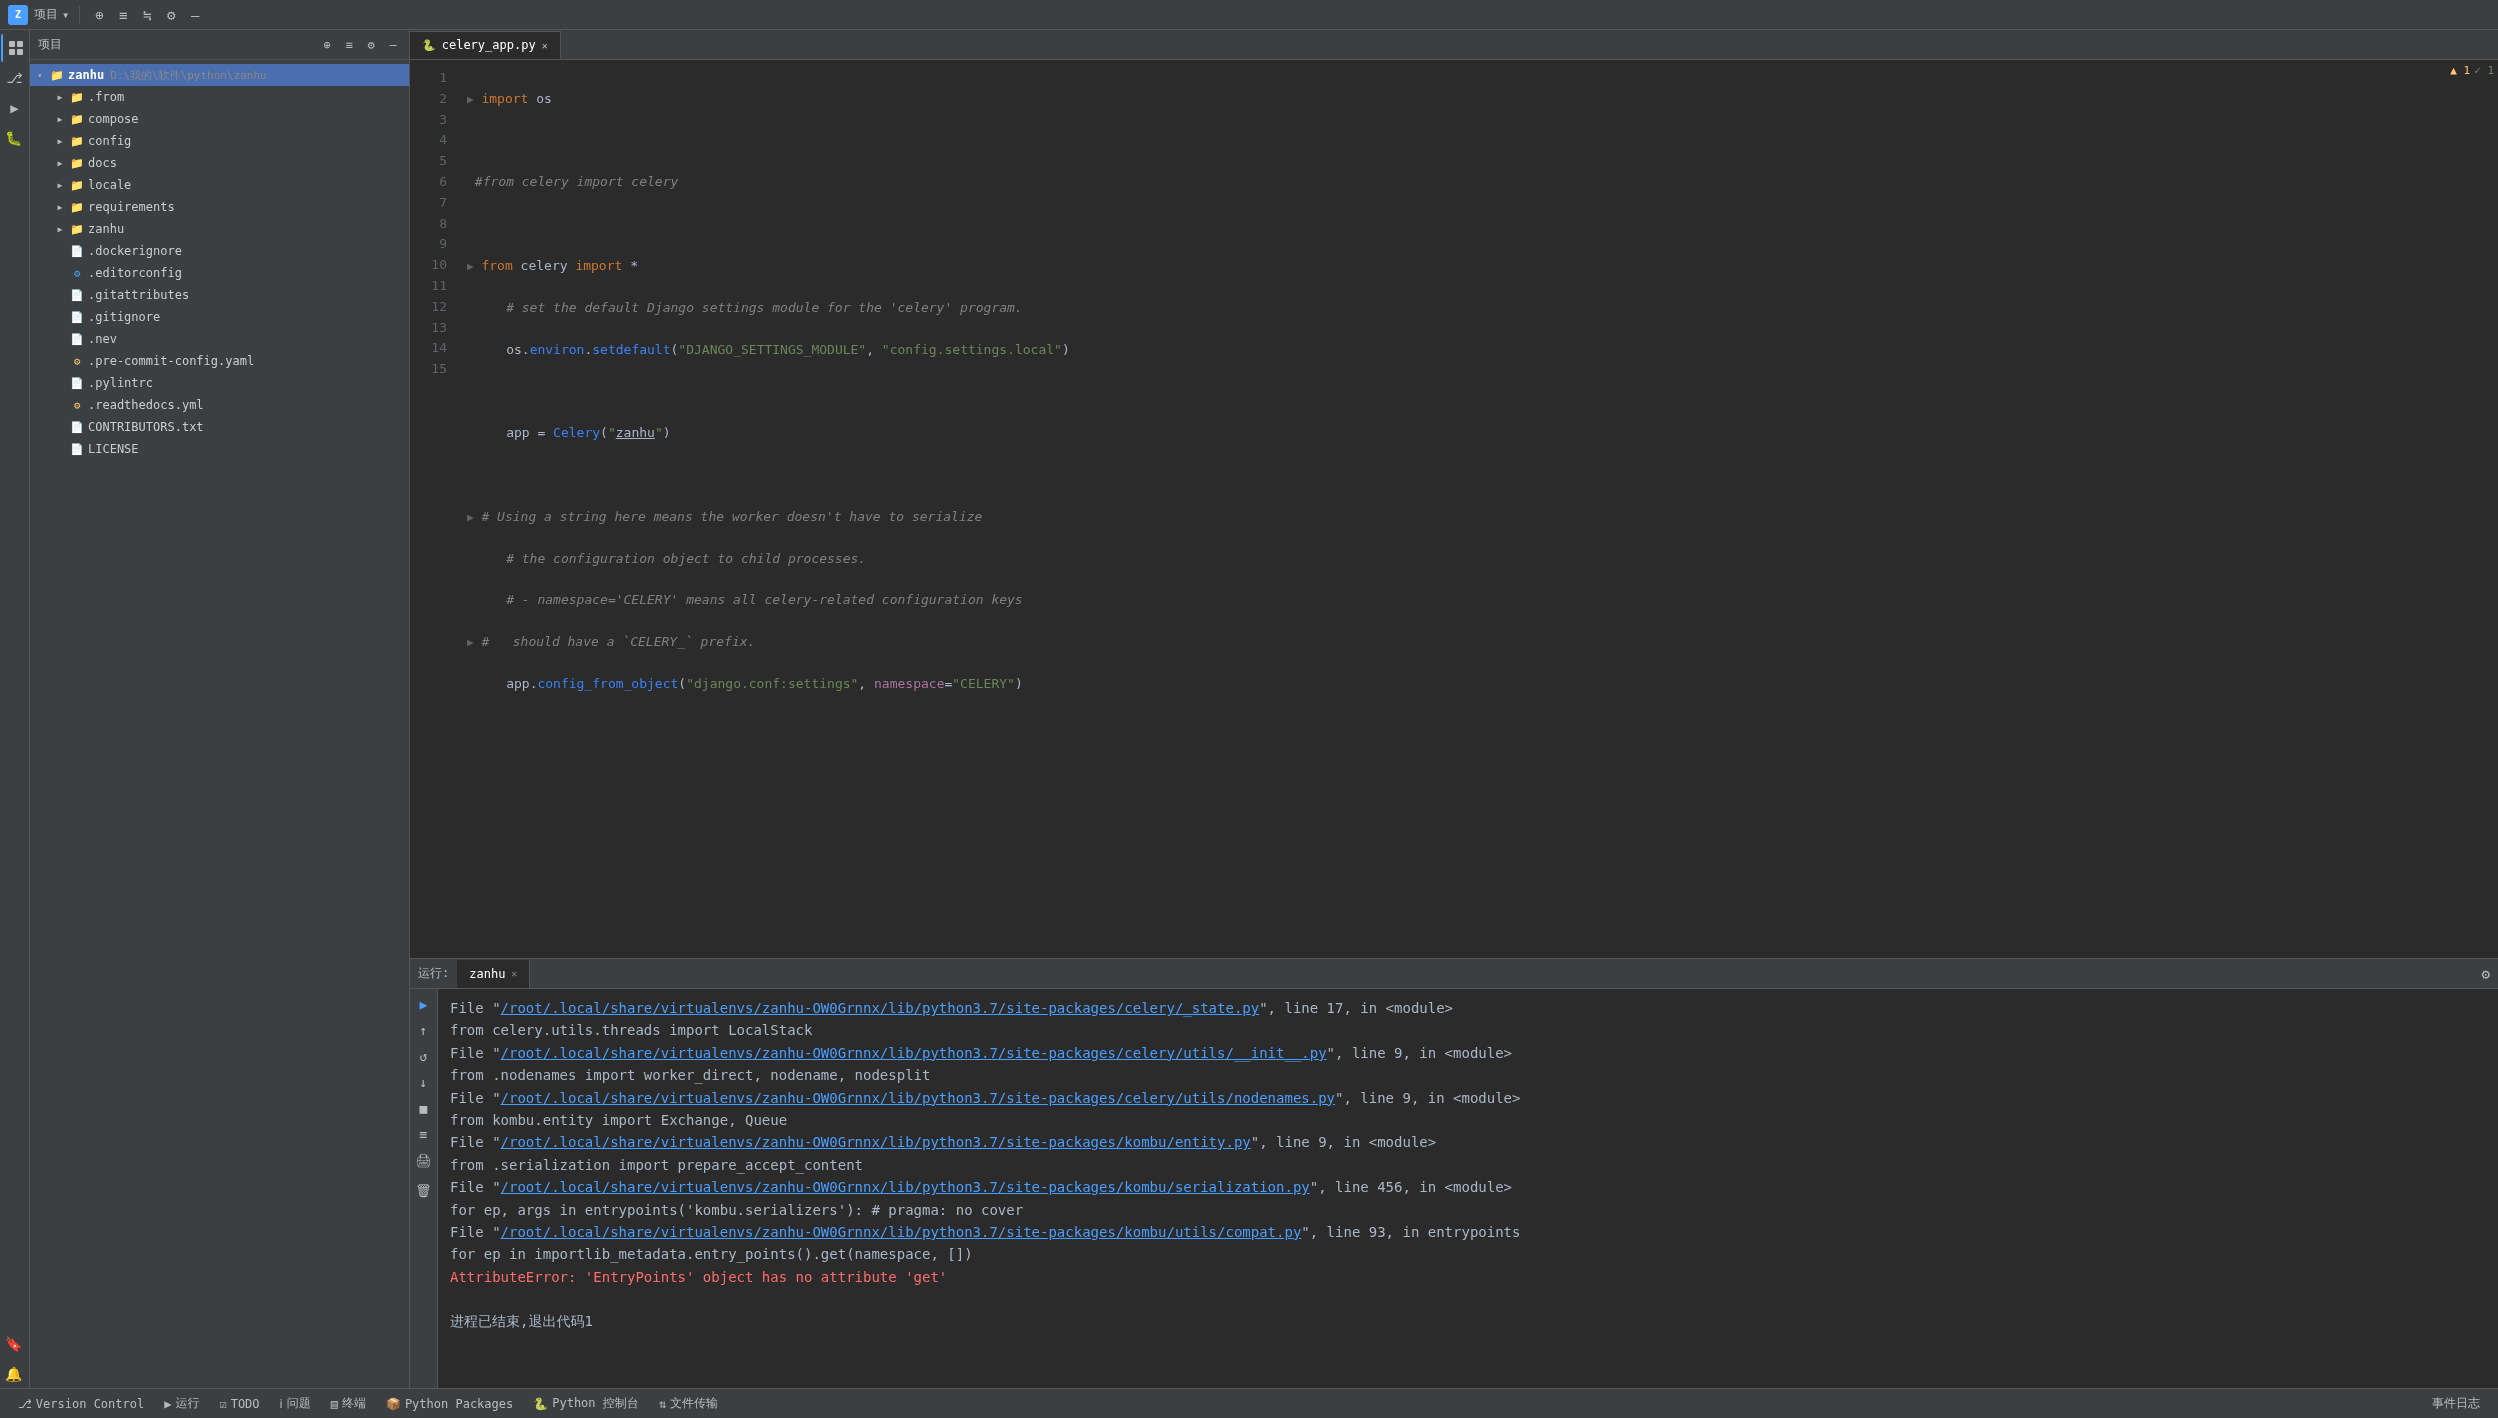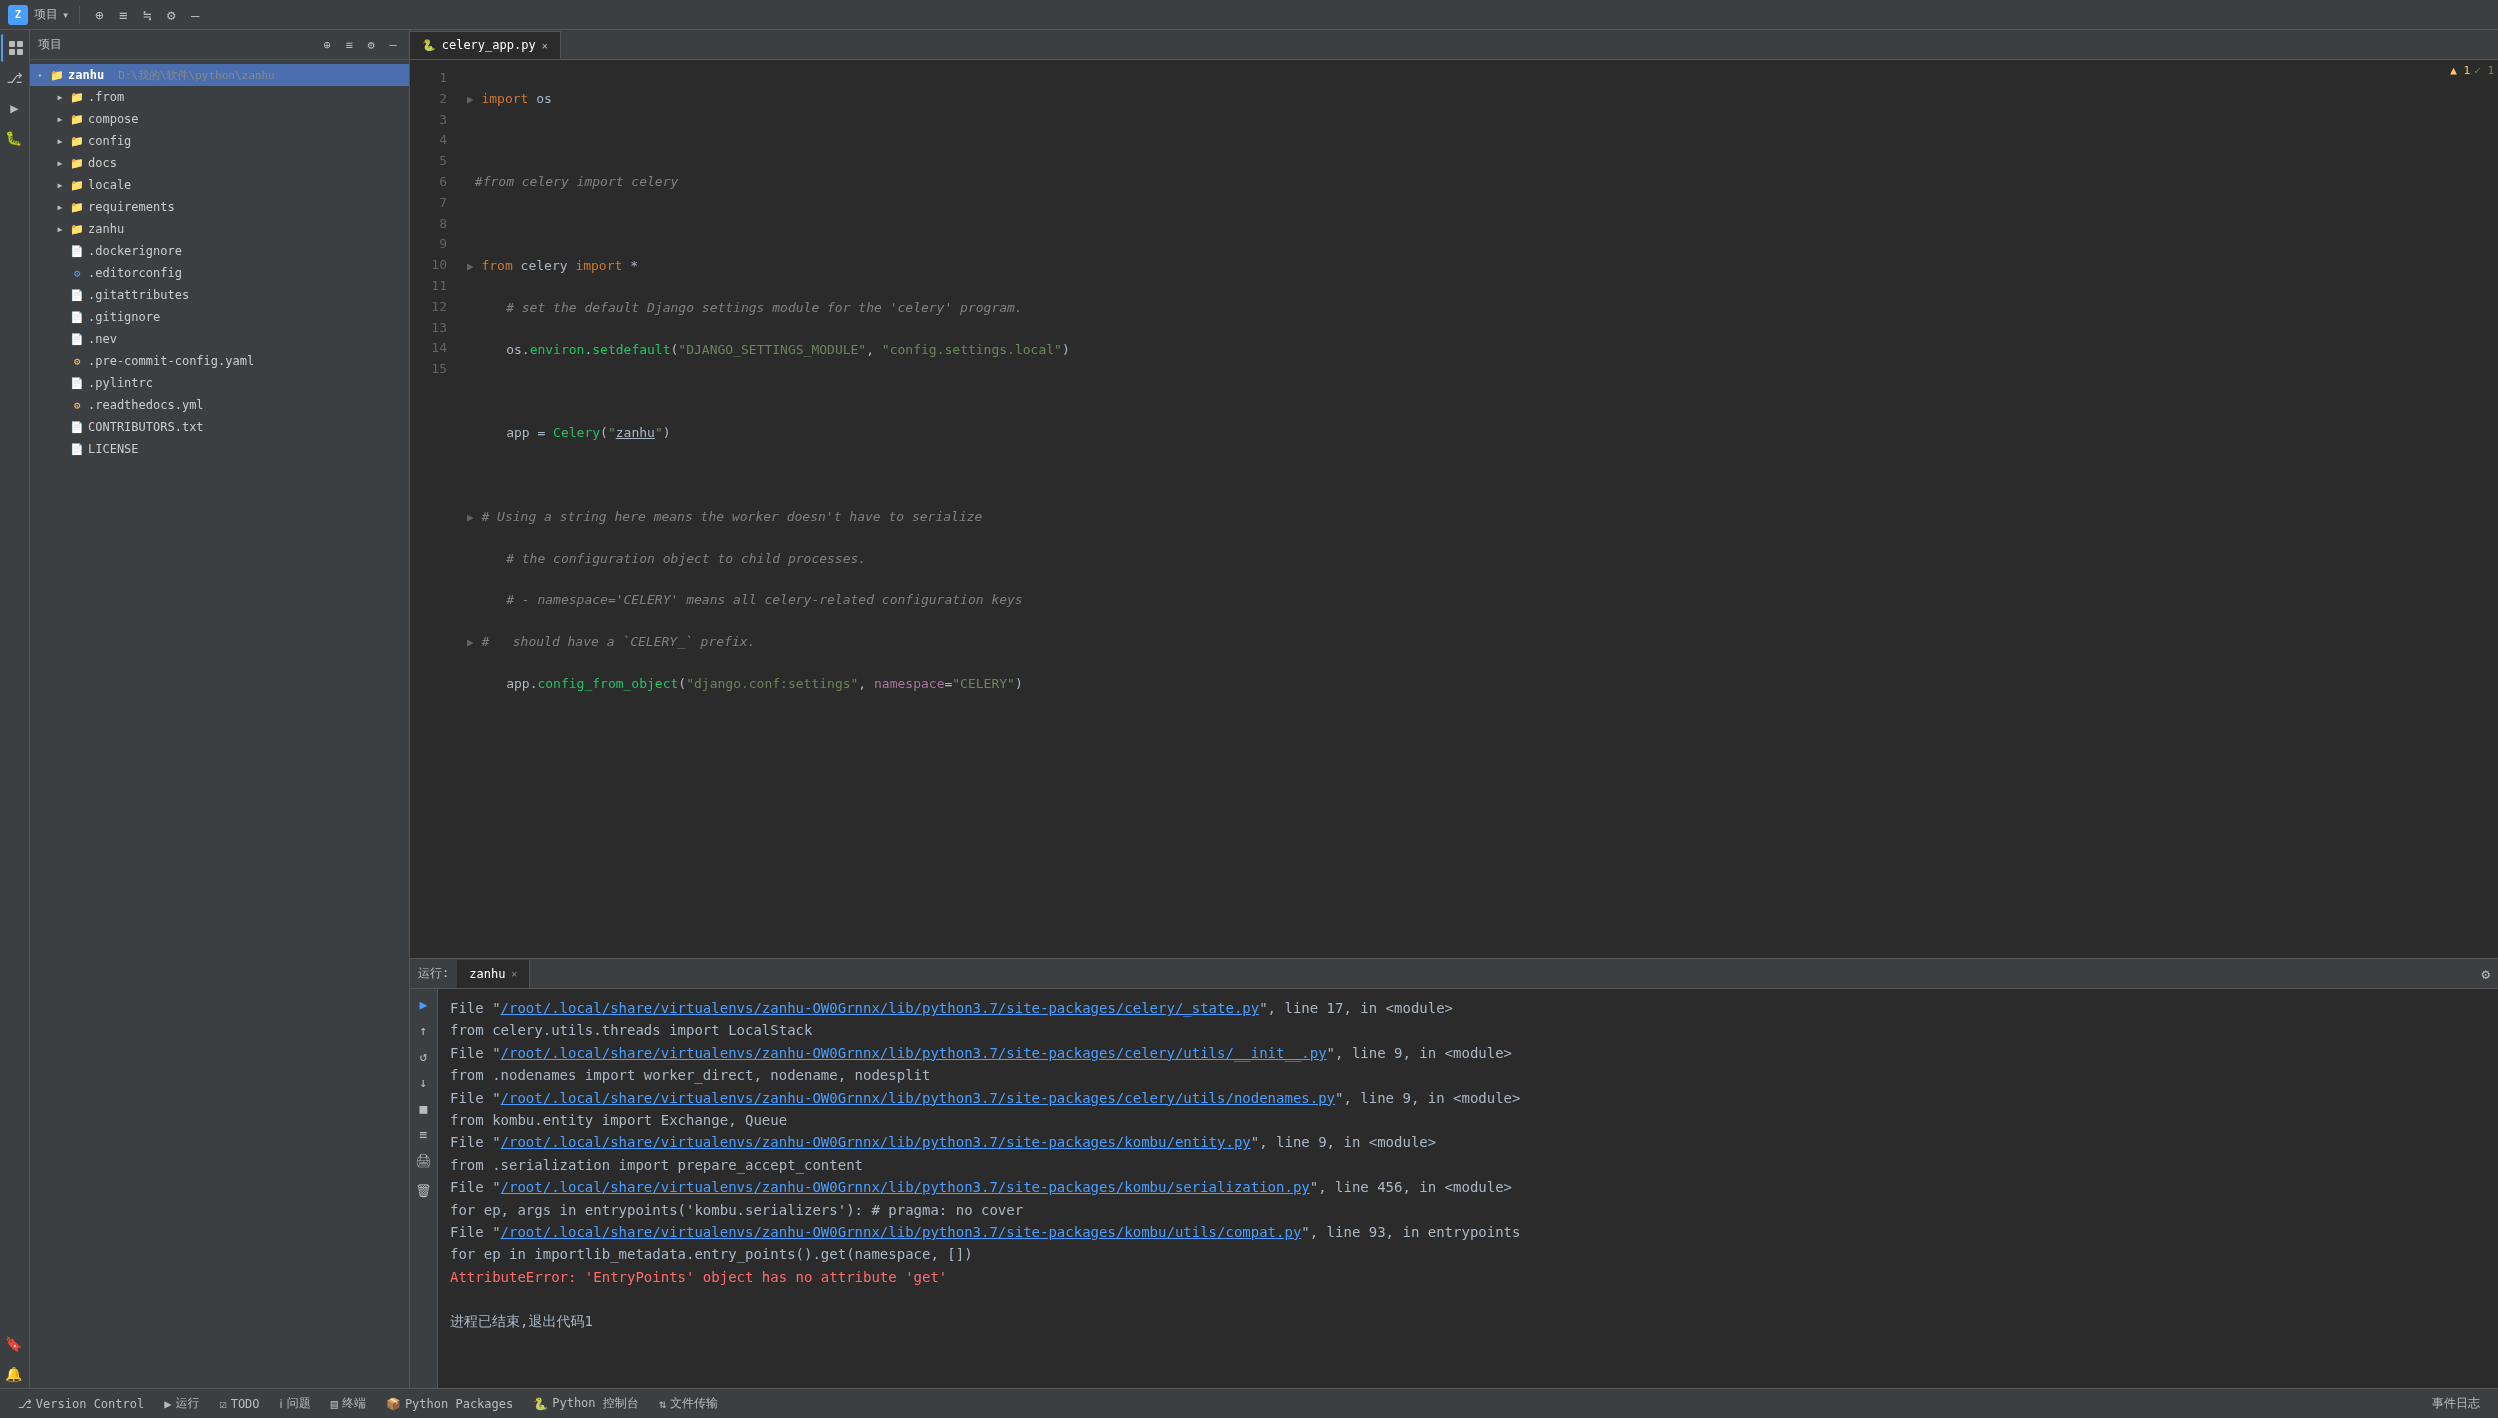--- a/index.html
+++ b/index.html
@@ -194,21 +194,21 @@
       overflow: auto;
       line-height: 1.6;
       font-size: 13px;
       white-space: pre;
     }
 
     
     .kw { color: #cc7832; }
     .str { color: #6a8759; }
     .cmt { color: #808080; font-style: italic; }
-    .fn { color: #22c55e; }
+    .fn { color: #3b82f6; }
     .var { color: #a9b7c6; }
     .param-kw { color: #aa759f; }
 
     
     .right-annotation {
       position: absolute;
       top: 4px;
       right: 0;
       display: flex;
       align-items: center;
@@ -380,21 +380,21 @@
       <div class="file-tree-icon">≡</div>
       <div class="file-tree-icon">⚙</div>
       <div class="file-tree-icon">—</div>
     </div>
     <div class="file-tree-content">
 
       <div class="tree-item selected">
         <span class="tree-arrow">▾</span>
         <span class="tree-icon folder-icon">📁</span>
         <span class="tree-label root">zanhu</span>
-        <span class="tree-label" style="color:#888;font-size:11px;margin-left:14px;">D:\我的\软件\python\zanhu</span>
+        <span class="tree-label" style="color:#888;font-size:11px;margin-left:6px;">D:\我的\软件\python\zanhu</span>
       </div>
 
       <div class="tree-item">
         <span class="tree-indent" style="width:20px;"></span>
         <span class="tree-arrow">▶</span>
         <span class="tree-icon folder-icon">📁</span>
         <span class="tree-label">.from</span>
       </div>
 
       <div class="tree-item">

